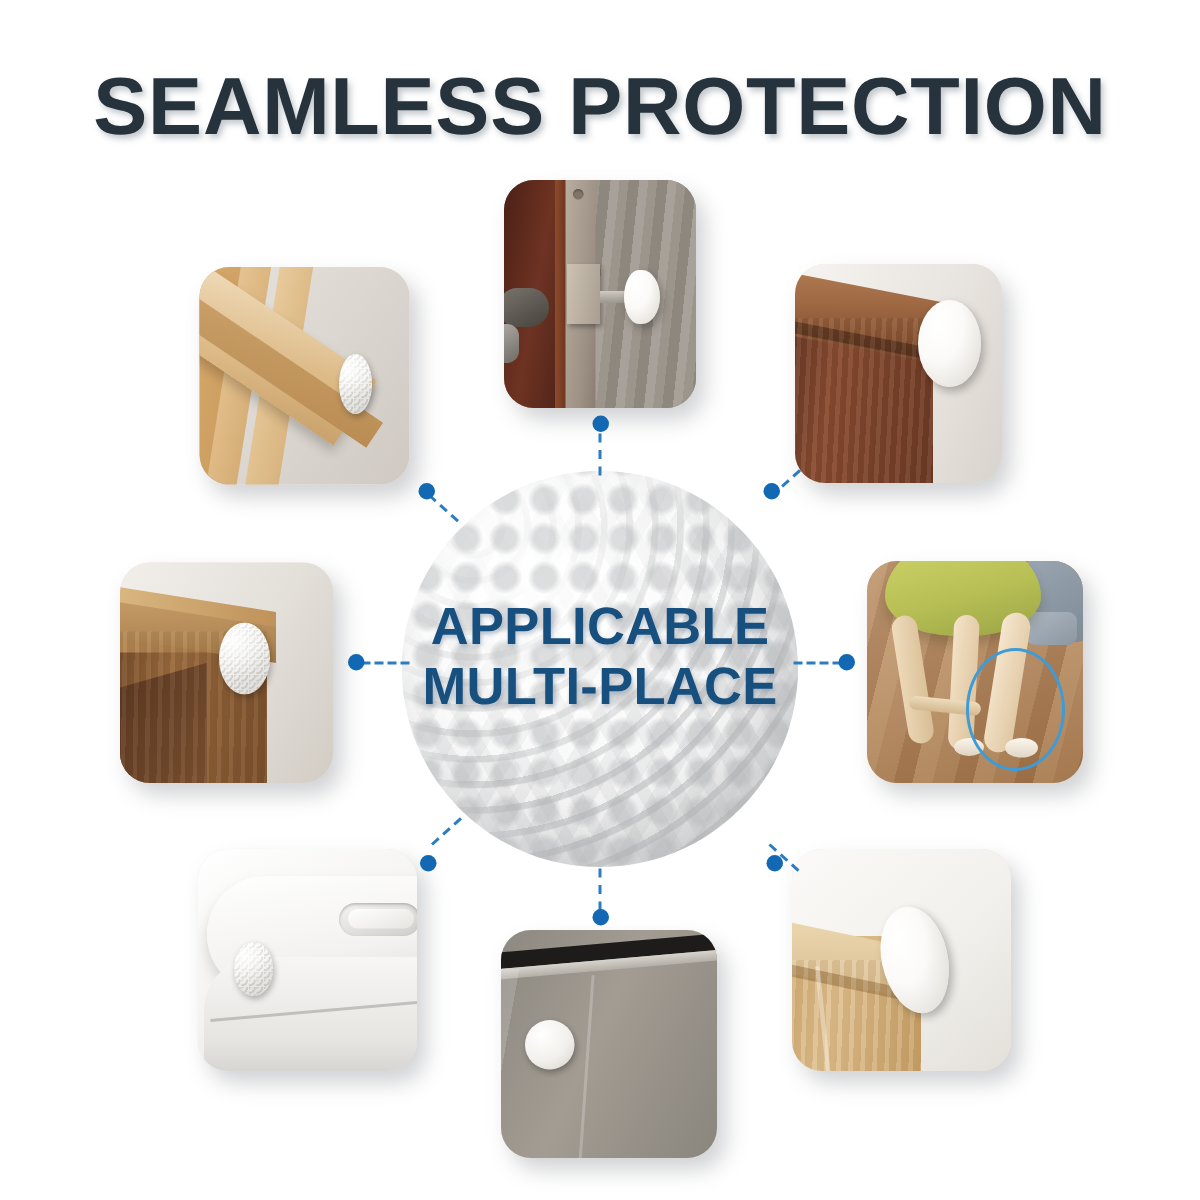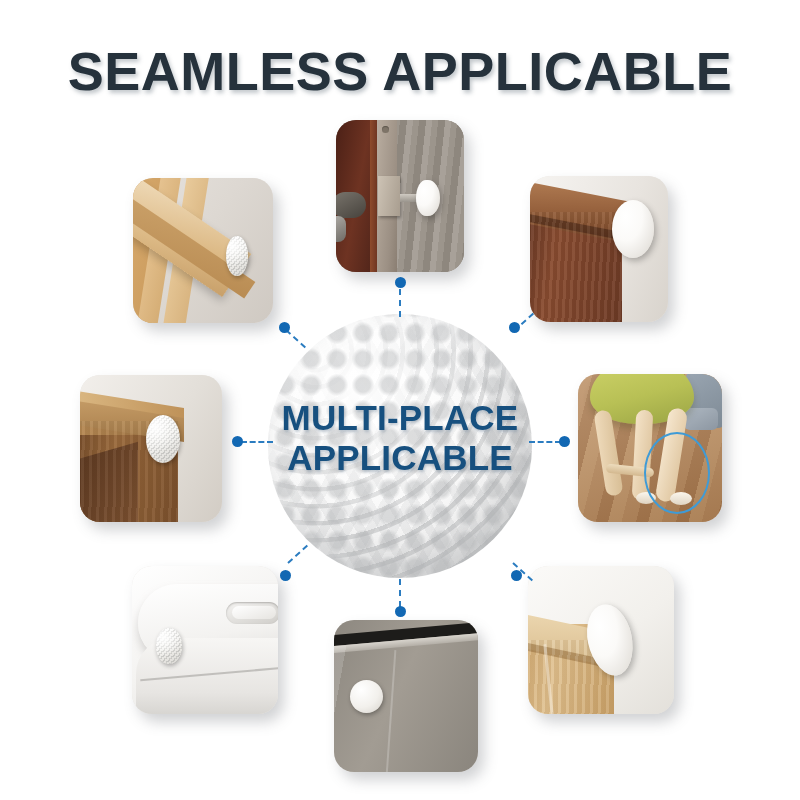--- a/index.html
+++ b/index.html
@@ -129,21 +129,21 @@
     height: 11px;
     border-radius: 50%;
     background: #1268b3;
   }
 </style>
 </head>
 <body>
 
 <div id="stage">
 
-  <div id="headline">SEAMLESS APPLICABLE</div>
+  <div id="headline">SEAMLESS PROTECTION</div>
 
   <div class="tile" style="left:133px;top:178px;width:140px;height:145px;">
     <div class="scene">
       <div class="wallA"></div>
 
       <div style="position:absolute;left:-20px;top:-14px;width:48px;height:200px;background:linear-gradient(95deg,#d9ab6e,#c99a5c);transform:rotate(9deg);"></div>
       <div style="position:absolute;left:14px;top:-14px;width:20px;height:200px;background:linear-gradient(95deg,#e6c391,#d3ab72);transform:rotate(9deg);"></div>
       <div style="position:absolute;left:40px;top:-14px;width:22px;height:200px;background:linear-gradient(95deg,#e9cb9c,#d6b17c);transform:rotate(9deg);"></div>
 
       <div style="position:absolute;left:-6px;top:-8px;width:150px;height:52px;background:linear-gradient(160deg,#f0dcbb,#dcb985 60%,#c8a06a);transform:rotate(34deg);transform-origin:0 0;box-shadow:2px 4px 8px rgba(0,0,0,.2);"></div>
@@ -268,22 +268,22 @@
 
       <div style="position:absolute;left:-24px;top:74px;width:110px;height:94px;background:repeating-linear-gradient(92deg,rgba(255,255,255,.10) 0 3px,rgba(140,100,50,.13) 3px 8px);"></div>
       <div style="position:absolute;left:20px;top:78px;width:3px;height:90px;background:rgba(255,255,255,.35);transform:rotate(-6deg);"></div>
       <div class="bump-smooth" style="left:60px;top:38px;width:44px;height:72px;border-radius:50% 50% 50% 50%/48% 48% 52% 52%;transform:rotate(-12deg);"></div>
     </div>
   </div>
 
   <div id="center-pad"></div>
 
   <div id="center-text">
+    <div>APPLICABLE</div>
     <div>MULTI-PLACE</div>
-    <div>APPLICABLE</div>
   </div>
 
   <div class="connector">
     <div class="dash" style="left:286px;top:329px;width:26px;transform:rotate(42deg);"></div>
     <div class="node" style="left:279px;top:322px;"></div>
   </div>
 
   <div class="connector">
     <div class="dash" style="left:400px;top:288px;width:28px;transform:rotate(90deg);"></div>
     <div class="node" style="left:395px;top:277px;"></div>

